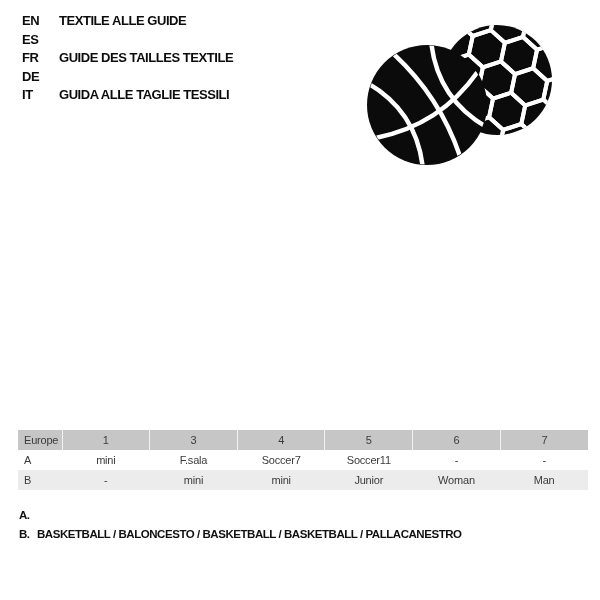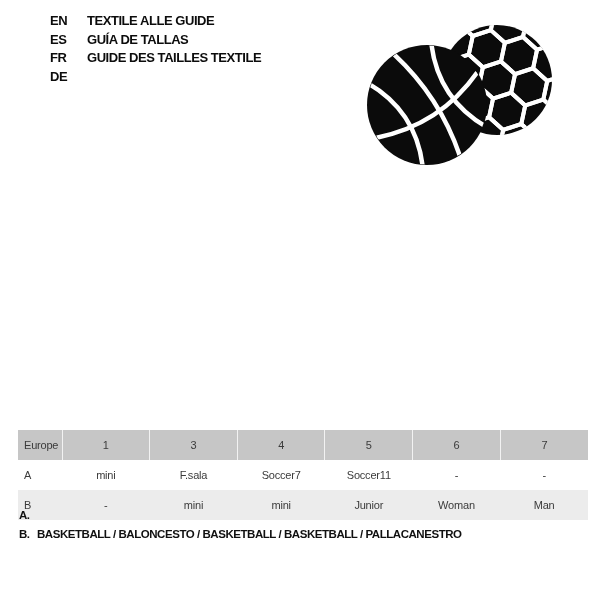--- a/index.html
+++ b/index.html
@@ -22,21 +22,21 @@
   }
   .lang-row {
     display: flex;
     font-size: 13px;
     font-weight: bold;
     line-height: 18.6px;
     letter-spacing: -0.45px;
     color: #0c0c0c;
     white-space: nowrap;
   }
-  .lang-code { width: 37px; flex: 0 0 37px; margin-left: 28px; }
+  .lang-code { width: 37px; flex: 0 0 37px; }
 
   
   .balls {
     position: absolute;
     left: 363px; top: 8px;
   }
 
   
   .size-title {
     position: absolute;
@@ -53,21 +53,21 @@
     position: absolute;
     left: 18px; top: 430px;
     width: 570px;
     border-collapse: collapse;
     table-layout: fixed;
     font-size: 11px;
     letter-spacing: -0.2px;
     color: #3b3b3b;
   }
   .size-table th, .size-table td {
-    height: 30px;
+    height: 20px;
     padding: 0;
     text-align: center;
     font-weight: normal;
     vertical-align: middle;
     white-space: nowrap;
   }
   .size-table .lbl {
     text-align: left;
     padding-left: 6px;
   }
@@ -97,28 +97,31 @@
 
 <div class="page">
 
   <div class="lang-list">
     <div class="lang-row">
       <span class="lang-code">EN</span>
       <span class="lang-label">TEXTILE ALLE GUIDE</span>
     </div>
     <div class="lang-row">
       <span class="lang-code">ES</span>
-      <span class="lang-label">GUÍA DE TALLAS</span>
     </div>
     <div class="lang-row">
       <span class="lang-code">FR</span>
       <span class="lang-label">GUIDE DES TAILLES TEXTILE</span>
     </div>
     <div class="lang-row">
       <span class="lang-code">DE</span>
+    </div>
+    <div class="lang-row">
+      <span class="lang-code">IT</span>
+      <span class="lang-label">GUIDA ALLE TAGLIE TESSILI</span>
     </div>
   </div>
 
   <svg class="balls" width="200" height="175" viewBox="0 0 200 175" aria-hidden="true">
     <defs>
       <clipPath id="clip-soccer">
           <circle cx="134" cy="72" r="55"></circle>
         </clipPath>
       <clipPath id="clip-basket">
           <circle cx="64" cy="97" r="59.5"></circle>

